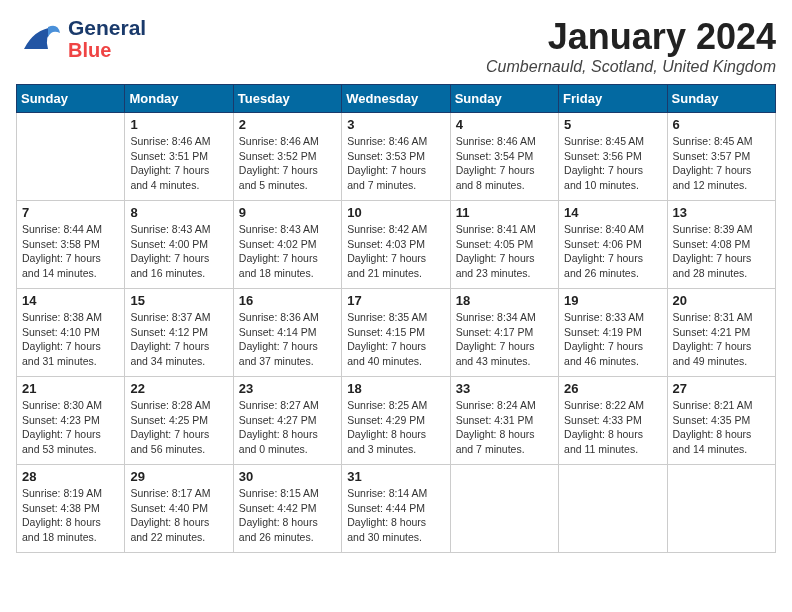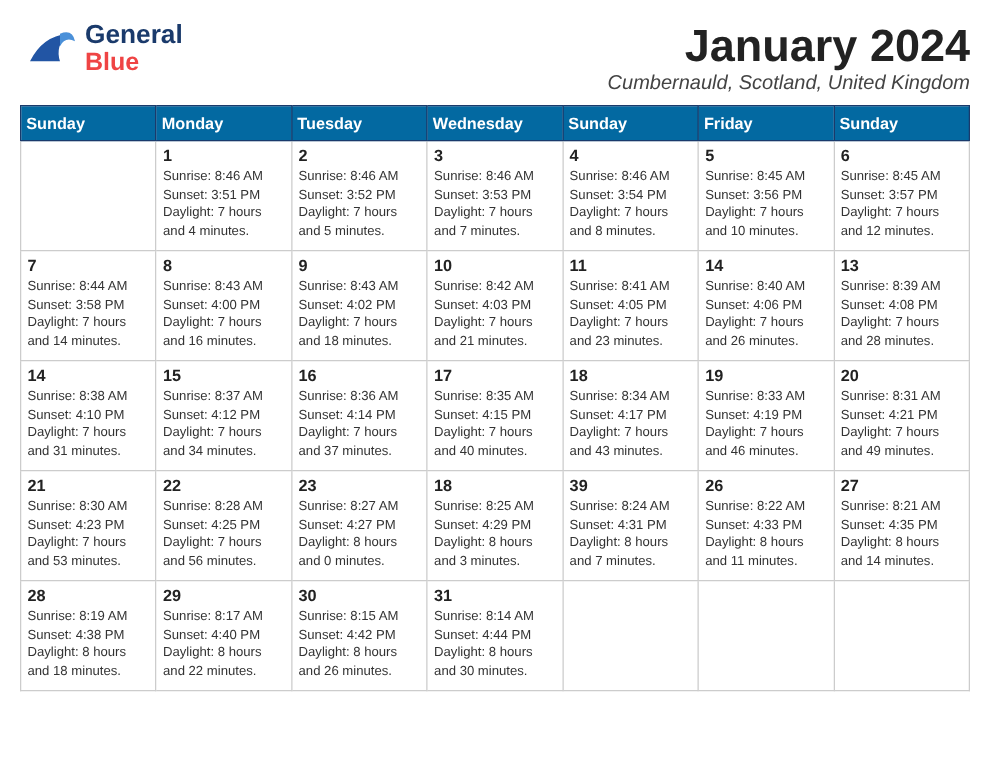--- a/index.html
+++ b/index.html
@@ -210,21 +210,21 @@
         </td>
         <td>
           <span class="day-number">23</span>
           <div class="day-info">Sunrise: 8:27 AM<br>Sunset: 4:27 PM<br>Daylight: 8 hours and 0 minutes.</div>
         </td>
         <td>
           <span class="day-number">18</span>
           <div class="day-info">Sunrise: 8:25 AM<br>Sunset: 4:29 PM<br>Daylight: 8 hours and 3 minutes.</div>
         </td>
         <td>
-          <span class="day-number">39</span>
+          <span class="day-number">33</span>
           <div class="day-info">Sunrise: 8:24 AM<br>Sunset: 4:31 PM<br>Daylight: 8 hours and 7 minutes.</div>
         </td>
         <td>
           <span class="day-number">26</span>
           <div class="day-info">Sunrise: 8:22 AM<br>Sunset: 4:33 PM<br>Daylight: 8 hours and 11 minutes.</div>
         </td>
         <td>
           <span class="day-number">27</span>
           <div class="day-info">Sunrise: 8:21 AM<br>Sunset: 4:35 PM<br>Daylight: 8 hours and 14 minutes.</div>
         </td>

